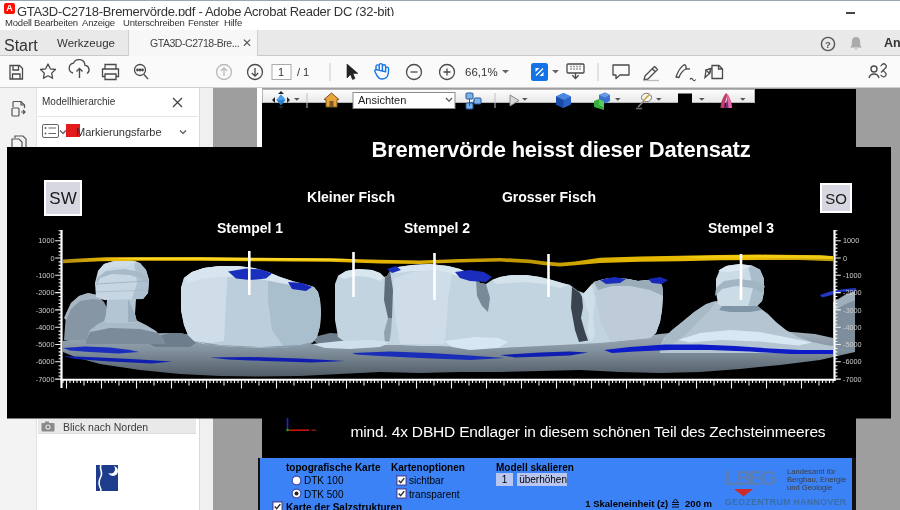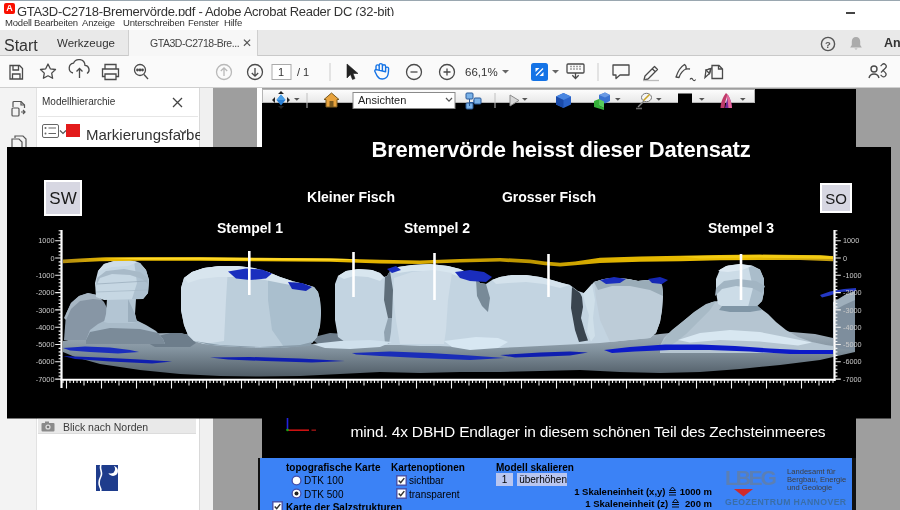--- a/index.html
+++ b/index.html
@@ -112,21 +112,21 @@
 <svg class="abs" style="left:42px;top:124px" width="17" height="14" viewBox="0 0 17 14">
     <rect x="0.5" y="0.5" width="16" height="13" rx="1.5" fill="#fff" stroke="#666"></rect>
     <circle cx="3.5" cy="4" r="1" fill="#666"></circle>
     <circle cx="3.5" cy="9.5" r="1" fill="#666"></circle>
     <path d="M6.5 4H14M6.5 9.5H14" stroke="#666" stroke-width="1.2"></path>
   </svg>
 <svg class="abs" style="left:59px;top:129px" width="8" height="6" viewBox="0 0 8 6">
     <path d="M1 1.5L4 4.5L7 1.5" stroke="#555" stroke-width="1.2" fill="none"></path>
   </svg>
 <div class="abs" style="left:66px;top:124px;width:14px;height:13px;background:#e31b1b"></div>
-<span class="abs" style="left:86px;top:126px;font-size:15px;color:#333">Markierungsfarbe</span>
+<span class="abs" style="left:76px;top:126px;font-size:11px;color:#333">Markierungsfarbe</span>
 <svg class="abs" style="left:179px;top:129px" width="8" height="6" viewBox="0 0 8 6">
     <path d="M1 1.5L4 4.5L7 1.5" stroke="#555" stroke-width="1.2" fill="none"></path>
   </svg>
 
 <svg class="abs" style="left:9px;top:99px" width="20" height="20" viewBox="0 0 20 20" fill="none" stroke="#555" stroke-width="1.2">
     <path d="M4 8V3.5A1 1 0 0 1 5 2.5h7l3.5 3.5v3"></path>
     <path d="M12 2.5V6h3.5"></path>
     <rect x="3" y="9" width="7" height="8" rx="1"></rect>
     <path d="M12 13h4M14 11l2 2-2 2"></path>
   </svg>
@@ -384,24 +384,20 @@
     </svg>
 <span class="abs" style="left:149px;top:17px">sichtbar</span>
 <svg class="abs" style="left:136px;top:30px" width="11" height="11" viewBox="0 0 11 11">
       <rect x="0.8" y="0.8" width="9.4" height="9.4" fill="#fff" stroke="#444ea8" stroke-width="1.4"></rect>
       <path d="M2.7 5.5l2 2.2 3.6-4.6" fill="none" stroke="#333" stroke-width="1.5"></path>
     </svg>
 <span class="abs" style="left:149px;top:30.5px">transparent</span>
 <b class="abs" style="left:236px;top:4px">Modell skalieren</b>
 <span class="abs" style="left:236px;top:15px;width:17px;height:13px;background:#b9c6f0;text-align:center;line-height:13px">1</span>
 <span class="abs" style="left:257px;top:15px;width:50px;height:13px;background:#b9c6f0;text-align:right;line-height:13px">überhöhen</span>
-<b class="abs" style="left:255px;top:28px;width:197px;text-align:right;font-size:9.5px">1 Skaleneinheit (x,y) <svg width="9" height="10" viewBox="0 0 9 10" style="vertical-align:-1px">
-        <path d="M4.5 1L7.5 4.5H1.5z" fill="none" stroke="#000" stroke-width="0.9"></path>
-        <path d="M1 6.5h7M1 9h7" stroke="#000" stroke-width="0.9"></path>
-      </svg> 1000 m</b>
 <b class="abs" style="left:255px;top:40px;width:197px;text-align:right;font-size:9.5px">1 Skaleneinheit (z) <svg width="9" height="10" viewBox="0 0 9 10" style="vertical-align:-1px">
         <path d="M4.5 1L7.5 4.5H1.5z" fill="none" stroke="#000" stroke-width="0.9"></path>
         <path d="M1 6.5h7M1 9h7" stroke="#000" stroke-width="0.9"></path>
       </svg> &nbsp;200 m</b>
 <svg class="abs" style="left:465px;top:3px" width="128" height="48" viewBox="0 0 128 48" font-family="Liberation Sans">
 <text x="0" y="24" font-size="21" font-weight="bold" fill="#5b7fb4" letter-spacing="-2.2">LBEG</text>
 <path d="M9 28h19l-9.5 7.5z" fill="#cf2a2a"></path>
 <text x="62" y="13" font-size="7.6" fill="#3d3d3d">Landesamt für</text>
 <text x="62" y="21" font-size="7.6" fill="#3d3d3d">Bergbau, Energie</text>
 <text x="62" y="29" font-size="7.6" fill="#3d3d3d">und Geologie</text>

